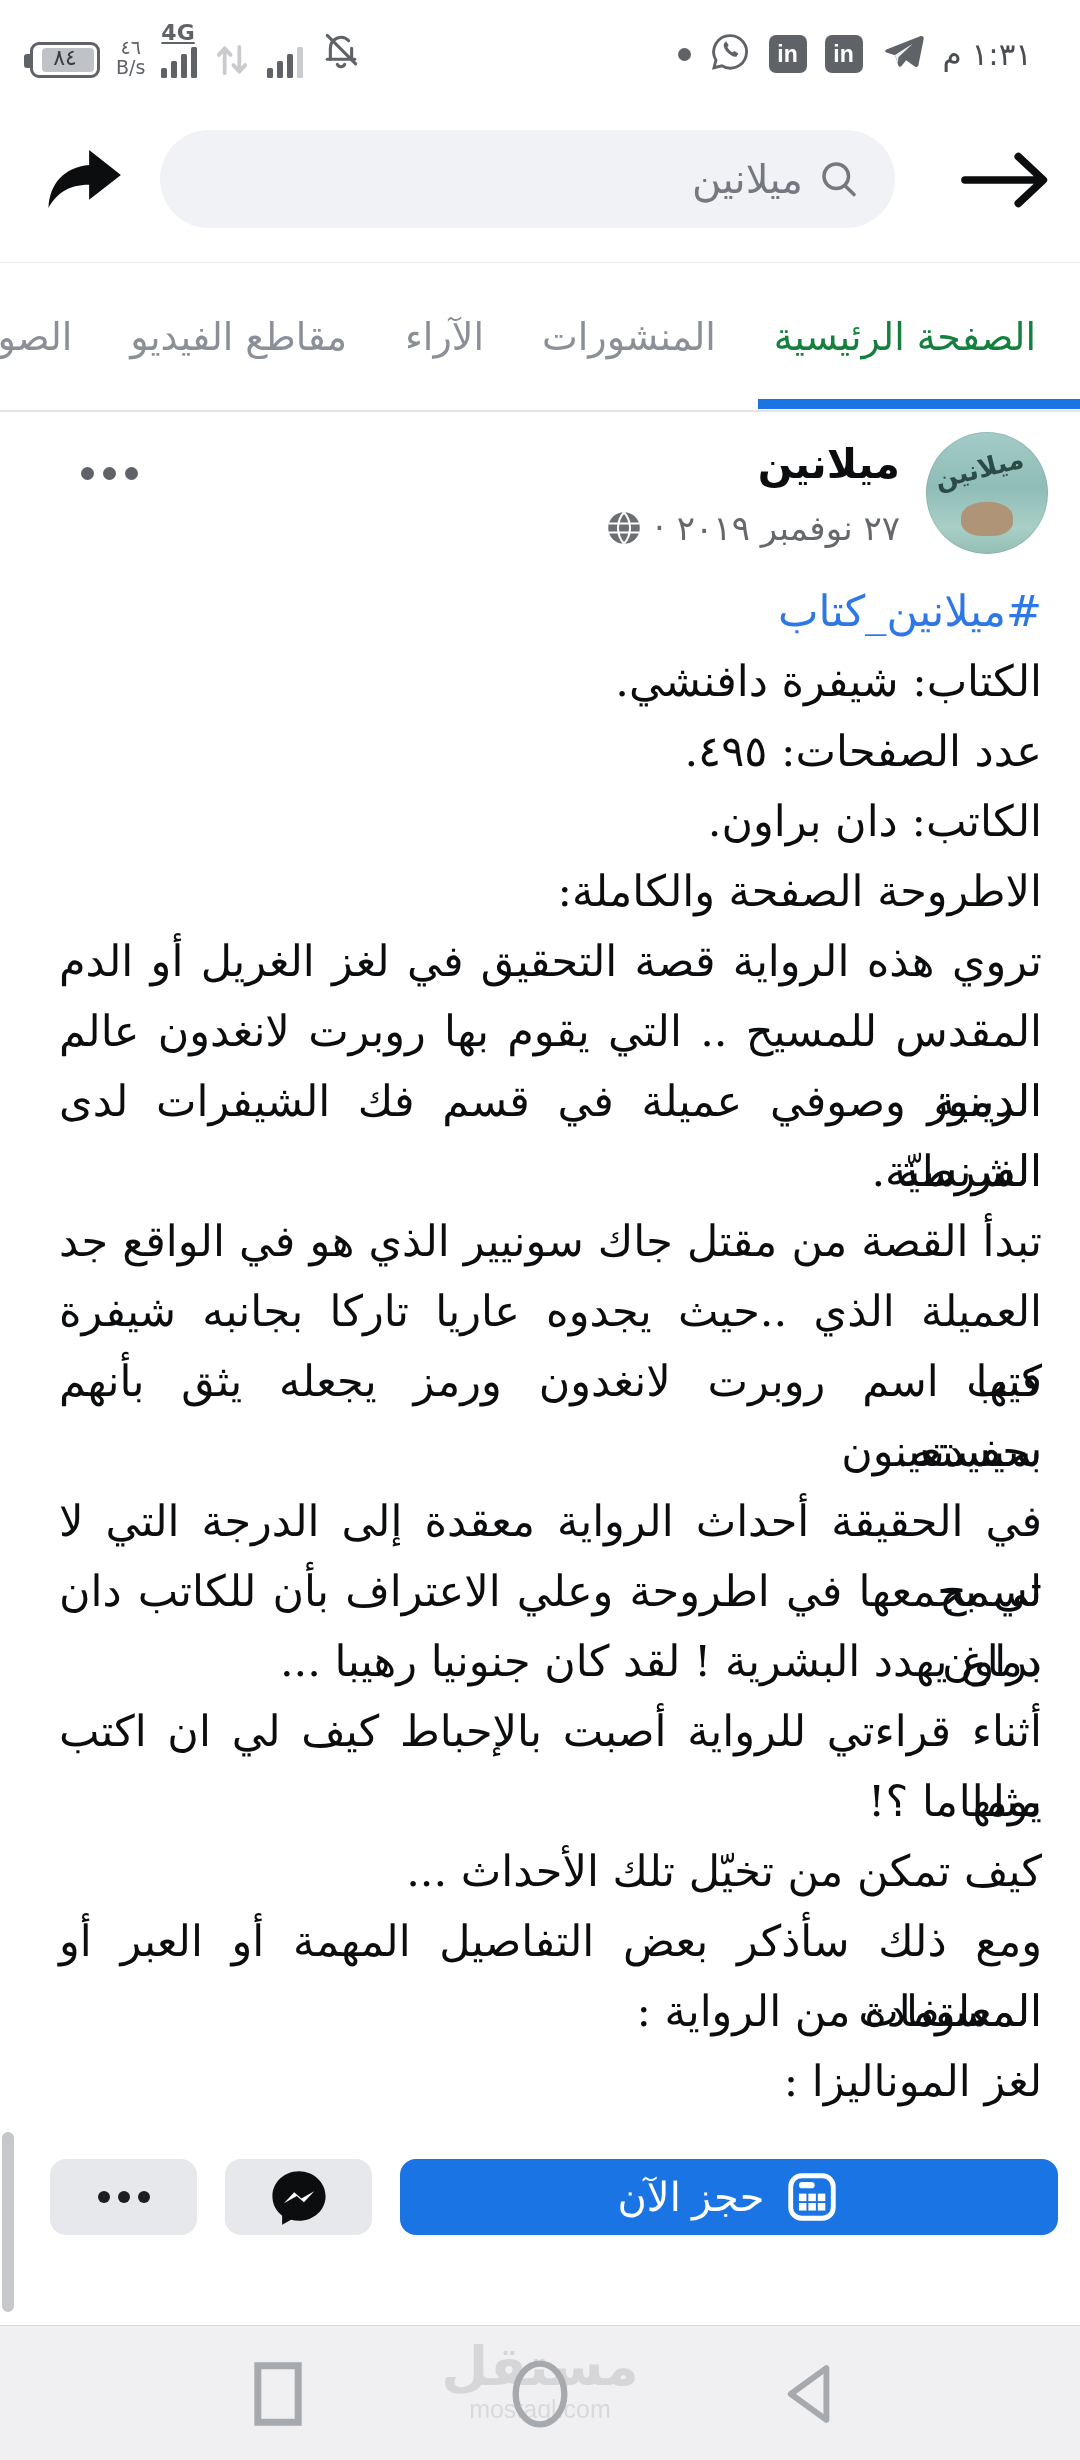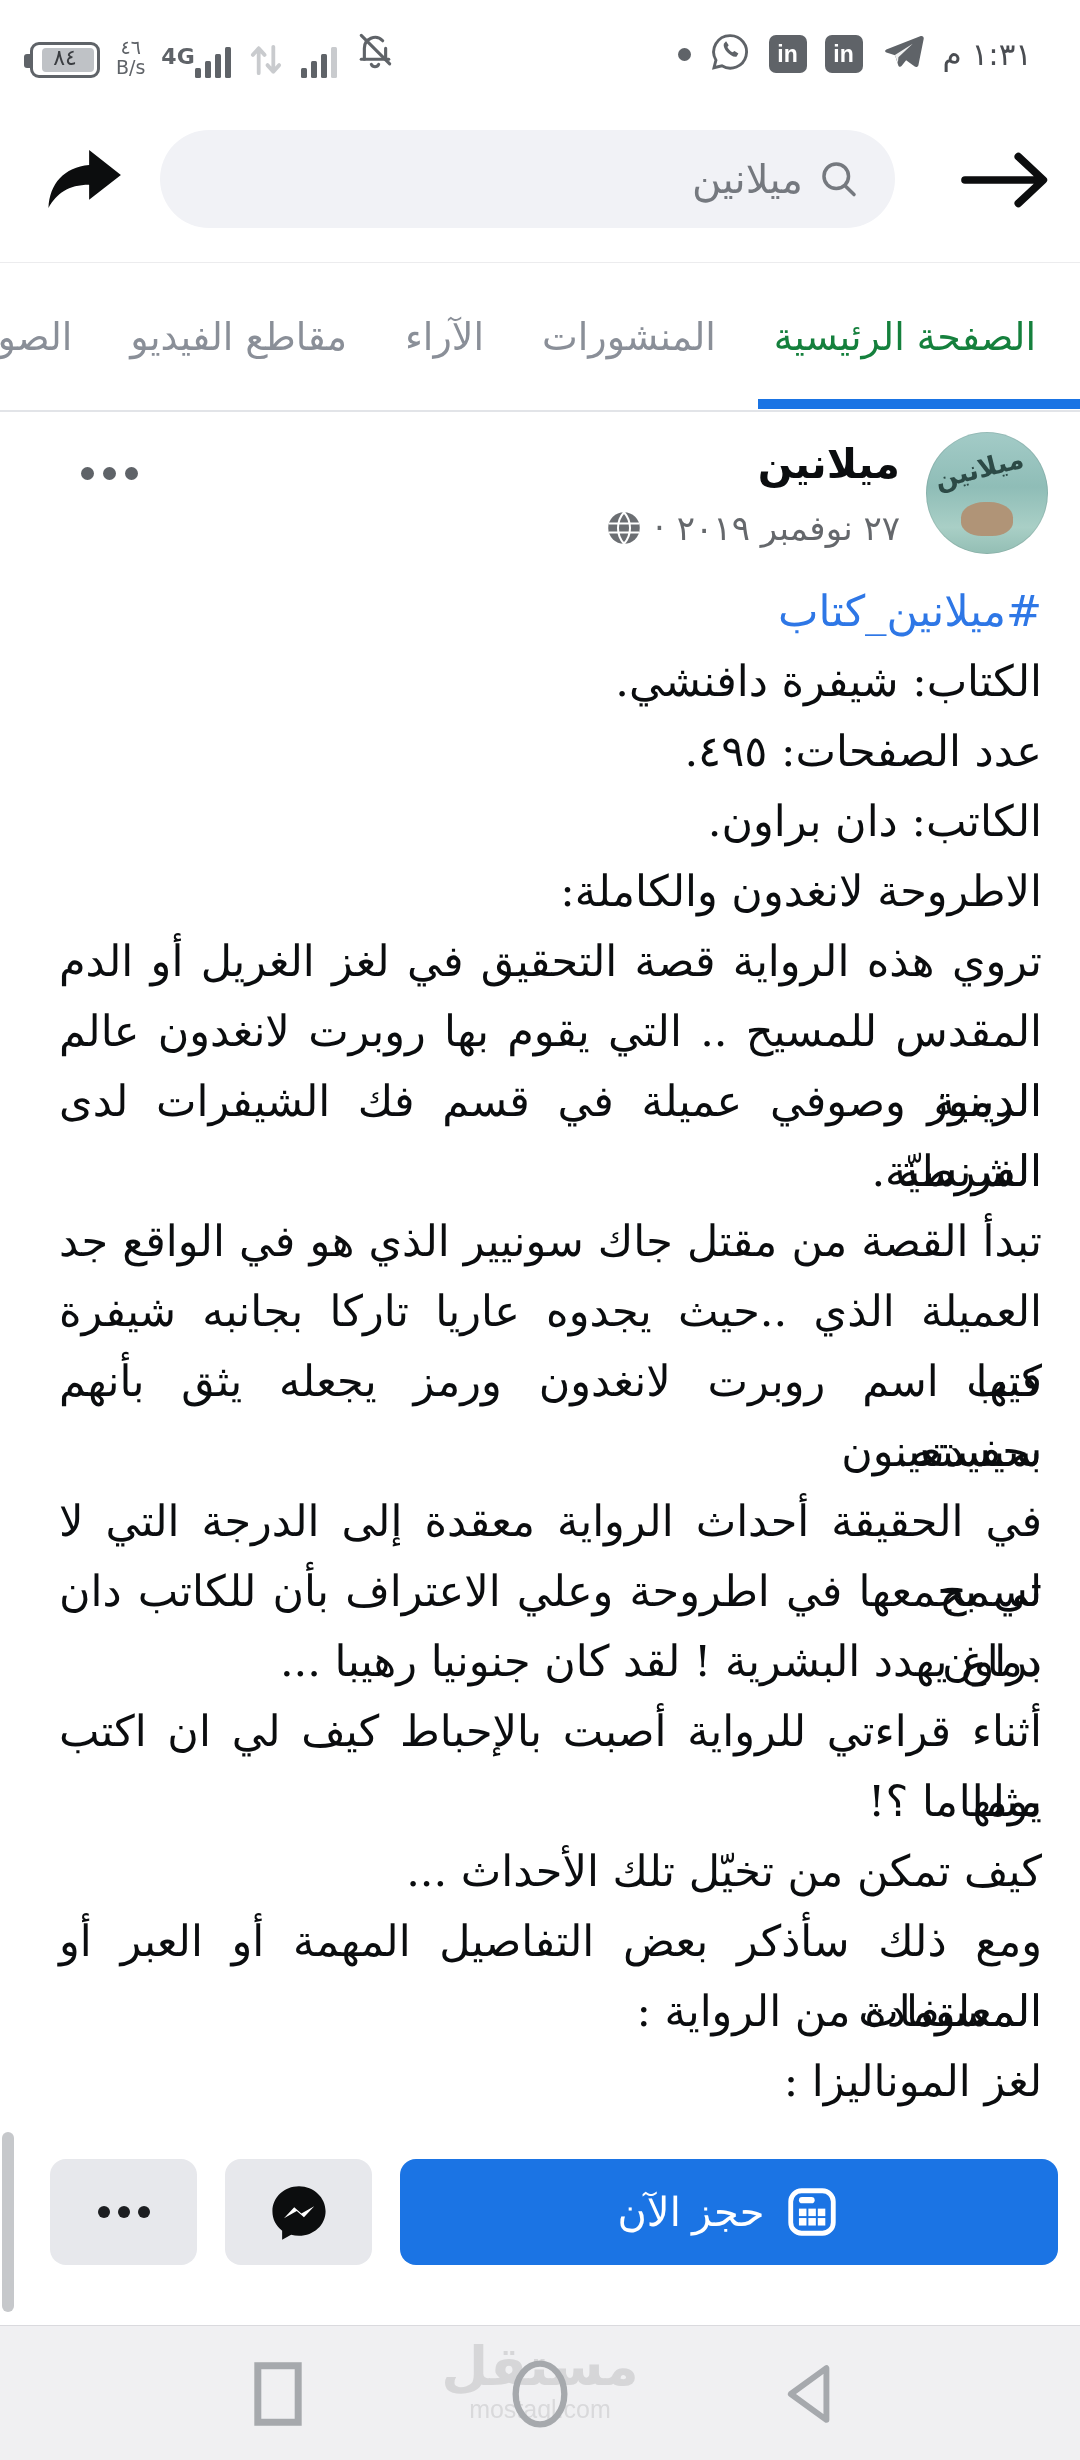--- a/index.html
+++ b/index.html
@@ -9,21 +9,21 @@
 
   
   .statusbar { position:absolute; top:0; left:0; width:1080px; height:80px; background:#fff; }
   .sb-left { position:absolute; left:30px; top:30px; height:48px; display:flex; direction:ltr; align-items:flex-end; gap:16px; color:#5f6368; }
   .sb-right { position:absolute; right:30px; top:32px; height:44px; display:flex; align-items:center; gap:18px; color:#5f6368; }
   .battery { position:relative; width:70px; height:36px; border:3px solid #5f6368; border-radius:9px; display:flex; align-items:flex-start; justify-content:center; }
   .battery::before { content:""; position:absolute; left:-9px; top:9px; width:6px; height:14px; background:#5f6368; border-radius:3px 0 0 3px; }
   .battery-fill { position:absolute; inset:3px 3px 3px 9px; background:#bfc2c6; border-radius:4px; }
   .battery-num { position:relative; font-size:22px; color:#3a3d41; z-index:1; }
   .datarate { display:flex; flex-direction:column; align-items:center; line-height:1.05; font-size:19px; color:#5f6368; }
-  .netgrp { display:flex; flex-direction:row; align-items:flex-start; line-height:1; }
+  .netgrp { display:flex; flex-direction:column; align-items:flex-start; line-height:1;text-decoration:underline; }
   .net4g { font-size:22px; font-weight:bold; margin-bottom:2px; margin-left:0; color:#5f6368; }
   .bars { display:flex; align-items:flex-end; gap:4px; height:32px; }
   .bars i { display:block; width:6px; background:#5f6368; border-radius:1.5px; }
   .bars i.lt { background:#c9cbce; }
   .updown { display:flex; align-items:flex-end; height:34px; }
   .bell { margin-bottom:1px; }
   .li-badge { display:inline-flex; align-items:center; justify-content:center; width:38px; height:38px; background:#5f6368; color:#fff; border-radius:7px; font-weight:bold; font-size:23px; font-family:"Liberation Sans", sans-serif; direction:ltr; }
   .sb-dot { width:13px; height:13px; border-radius:50%; background:#5f6368; }
   .sb-time { font-size:31px; color:#4a4d52; margin-right:18px; }
 
@@ -49,21 +49,21 @@
   .post-name { position:absolute; top:28px; right:180px; font-size:41px; font-weight:bold; color:#0b0d0f; }
   .post-meta { position:absolute; top:96px; right:180px; display:flex; align-items:center; gap:12px; color:#65686c; font-size:34px; }
   .post-more { position:absolute; top:36px; left:48px; width:90px; height:50px; display:flex; align-items:center; gap:9px; }
   .post-more i { width:13px; height:13px; border-radius:50%; background:#5f6368; }
   .post-body { position:absolute; top:164px; right:38px; left:38px; }
   .bline { direction:rtl; text-align:right; font-size:43px; line-height:70px; height:70px; color:#0b0d0f; white-space:nowrap; overflow:visible; font-family:"DejaVu Serif", serif; }
   .bline.just { text-align:justify; text-align-last:justify; white-space:normal;margin-left:21px; }
   .bline.link { color:#2e77e6; }
 
   
-  .cta-row { position:absolute; top:1747px; right:22px; left:50px; height:106px; display:flex; gap:28px; }
+  .cta-row { position:absolute; top:1747px; right:22px; left:50px; height:76px; display:flex; gap:28px; }
   .btn-book { flex:1 1 auto; background:#1b74e4; border-radius:16px; display:flex; align-items:center; justify-content:center; gap:18px; color:#fff; font-size:40px; border:none; }
   .btn-msgr, .btn-more { flex:0 0 auto; width:147px; background:#e7e8ec; border-radius:16px; display:flex; align-items:center; justify-content:center; border:none; }
   .btn-more { gap:8px; }
   .btn-more i { width:12px; height:12px; border-radius:50%; background:#1c1e21; }
   .scroll-thumb { position:absolute; top:1720px; left:2px; width:12px; height:180px; background:#c6c8cb; border-radius:6px; }
 
   
   .navbar { position:absolute; top:2325px; left:0; width:1080px; height:135px; background:#f0f0f2; border-top:1px solid #dadade; }
   .watermark { position:absolute; top:14px; left:50%; transform:translateX(-50%); text-align:center; color:#d6d6d8; pointer-events:none; }
   .watermark .wm-t { font-size:54px; font-weight:bold; line-height:1; }
@@ -191,21 +191,21 @@
       <i></i>
         <i></i>
         <i></i>
     </div>
 
     <div class="post-body">
       <div class="bline link">#ميلانين_كتاب</div>
       <div class="bline">الكتاب: شيفرة دافنشي.</div>
       <div class="bline">عدد الصفحات: ٤٩٥.</div>
       <div class="bline">الكاتب: دان براون.</div>
-      <div class="bline">الاطروحة لانغدون والكاملة:</div>
+      <div class="bline">الاطروحة الصفحة والكاملة:</div>
       <div class="bline just">تروي هذه الرواية قصة التحقيق في لغز الغريل أو الدم</div>
       <div class="bline just">المقدس للمسيح .. التي يقوم بها روبرت لانغدون عالم الرموز</div>
       <div class="bline just">الدينية وصوفي عميلة في قسم فك الشيفرات لدى الشرطة</div>
       <div class="bline">الفرنسيّة.</div>
       <div class="bline just">تبدأ القصة من مقتل جاك سونيير الذي هو في الواقع جد</div>
       <div class="bline just">العميلة الذي ..حيث يجدوه عاريا تاركا بجانبه شيفرة كتب</div>
       <div class="bline just">فيها اسم روبرت لانغدون ورمز يجعله يثق بأنهم سيستعينون</div>
       <div class="bline">بحفيدته.</div>
       <div class="bline just">في الحقيقة أحداث الرواية معقدة إلى الدرجة التي لا تسمح</div>
       <div class="bline just">لي بجمعها في اطروحة وعلي الاعتراف بأن للكاتب دان براون</div>

